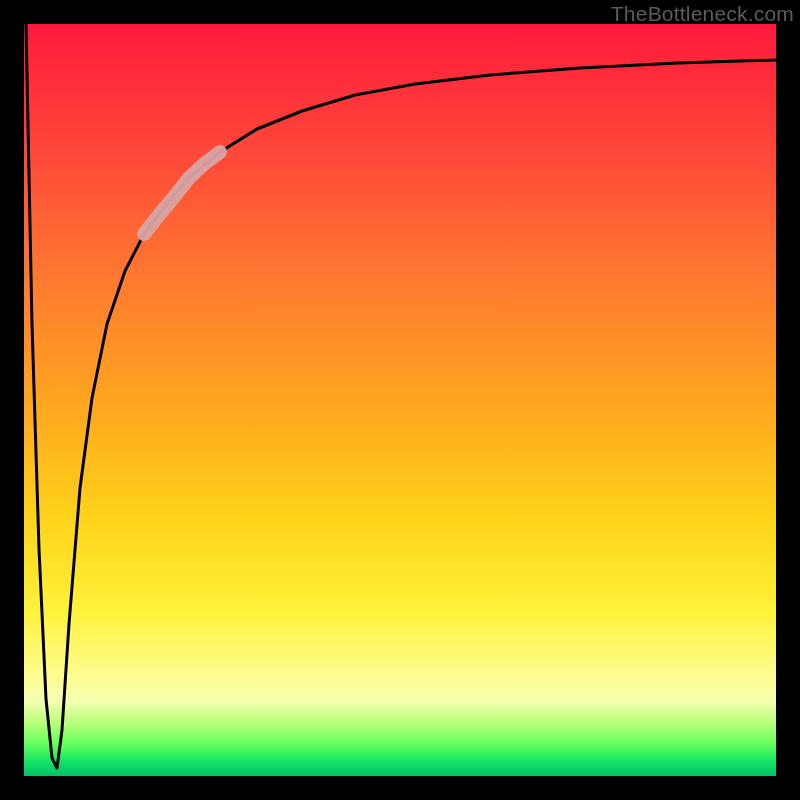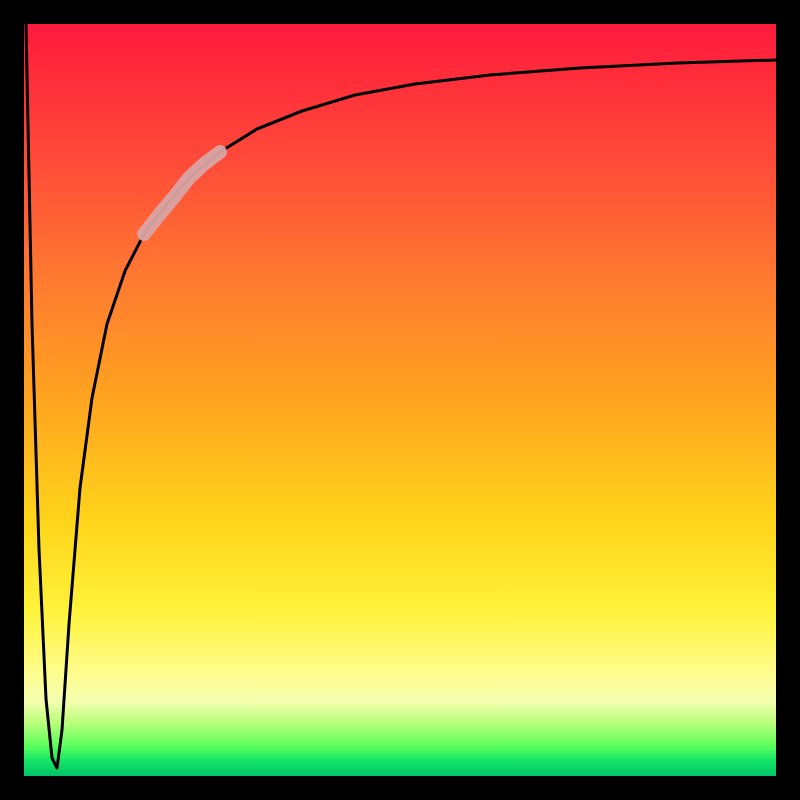--- a/index.html
+++ b/index.html
@@ -100,13 +100,14 @@
 
       <path fill="none" stroke="#d9a4a4" stroke-width="14" stroke-linecap="round" stroke-linejoin="round" opacity="0.95" d="M 120 210
                L 135 191
                L 150 173
                L 165 154
                L 180 140
                L 196 128"></path>
     </svg>
   </div>
 
+  <div class="watermark">TheBottleneck.com</div>
 </div>
 
 </body></html>

